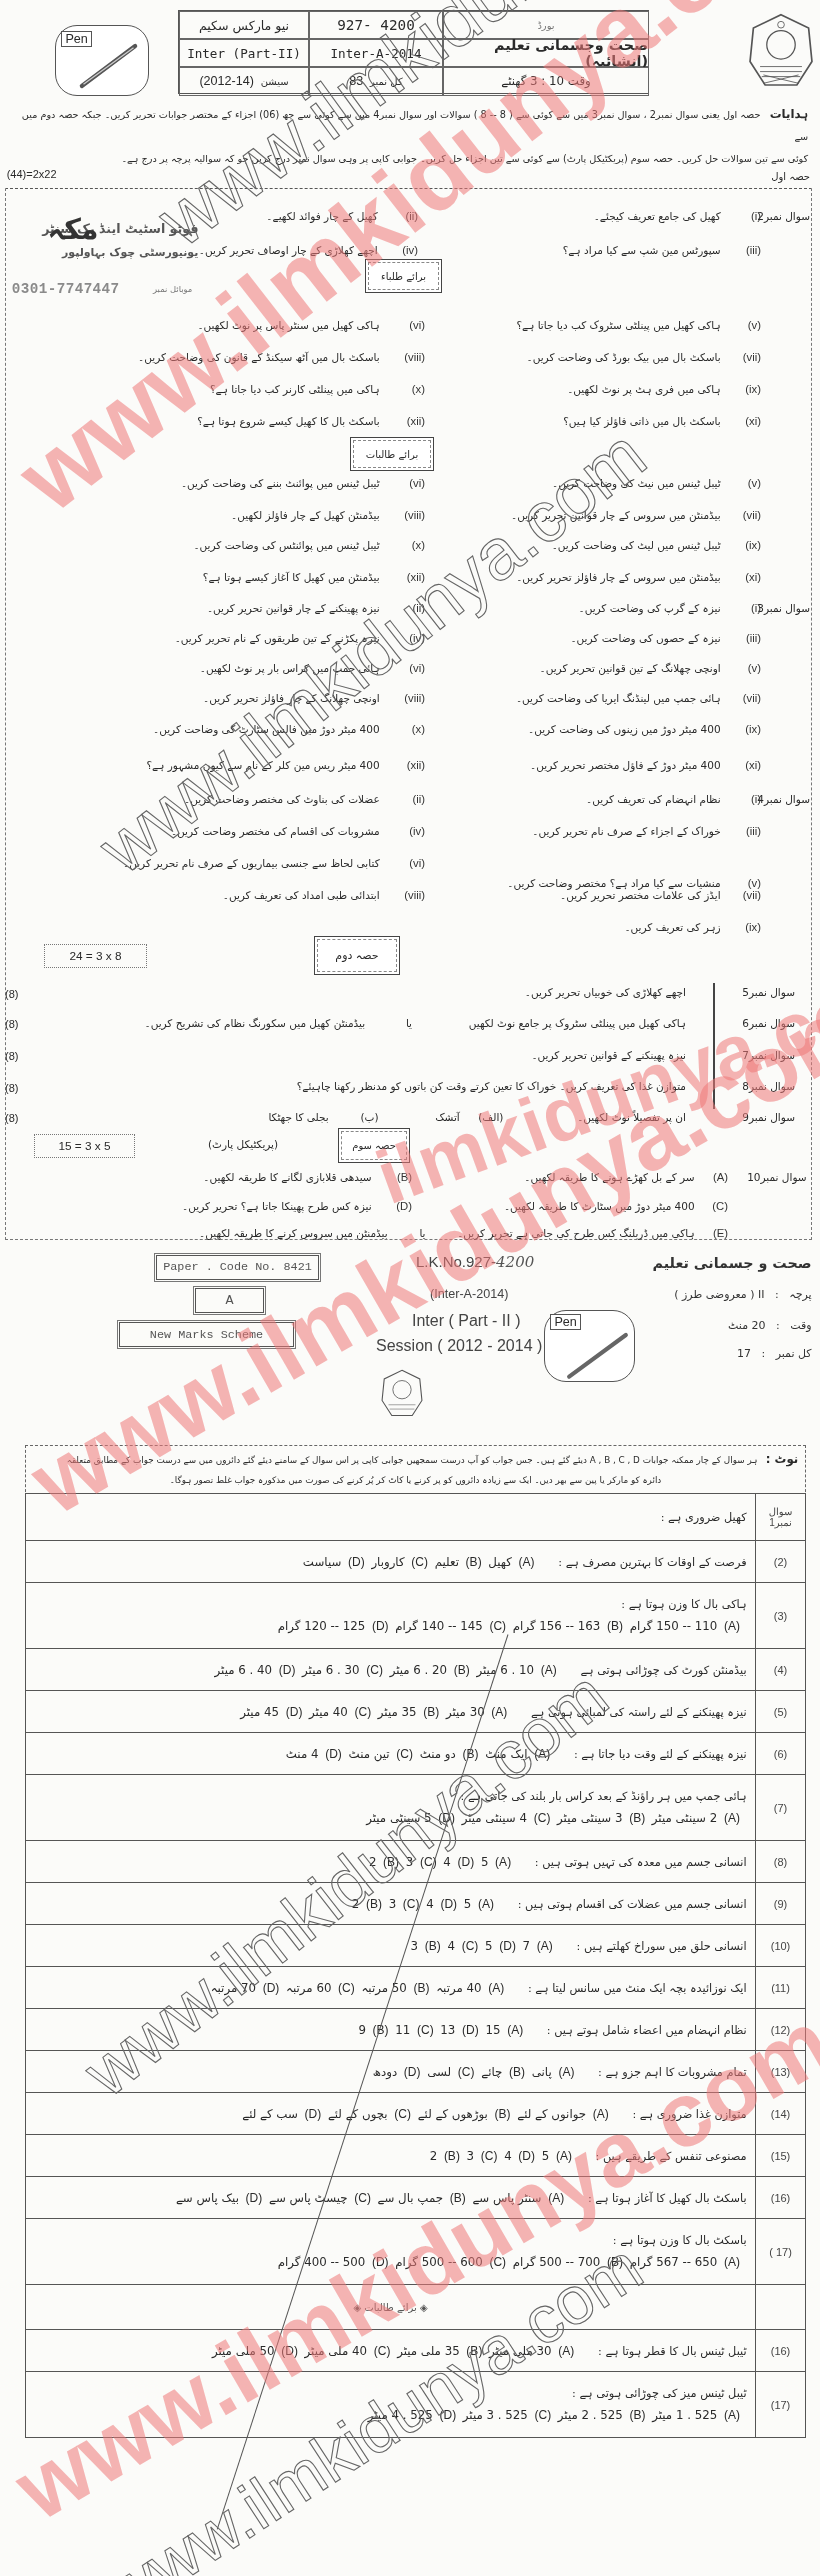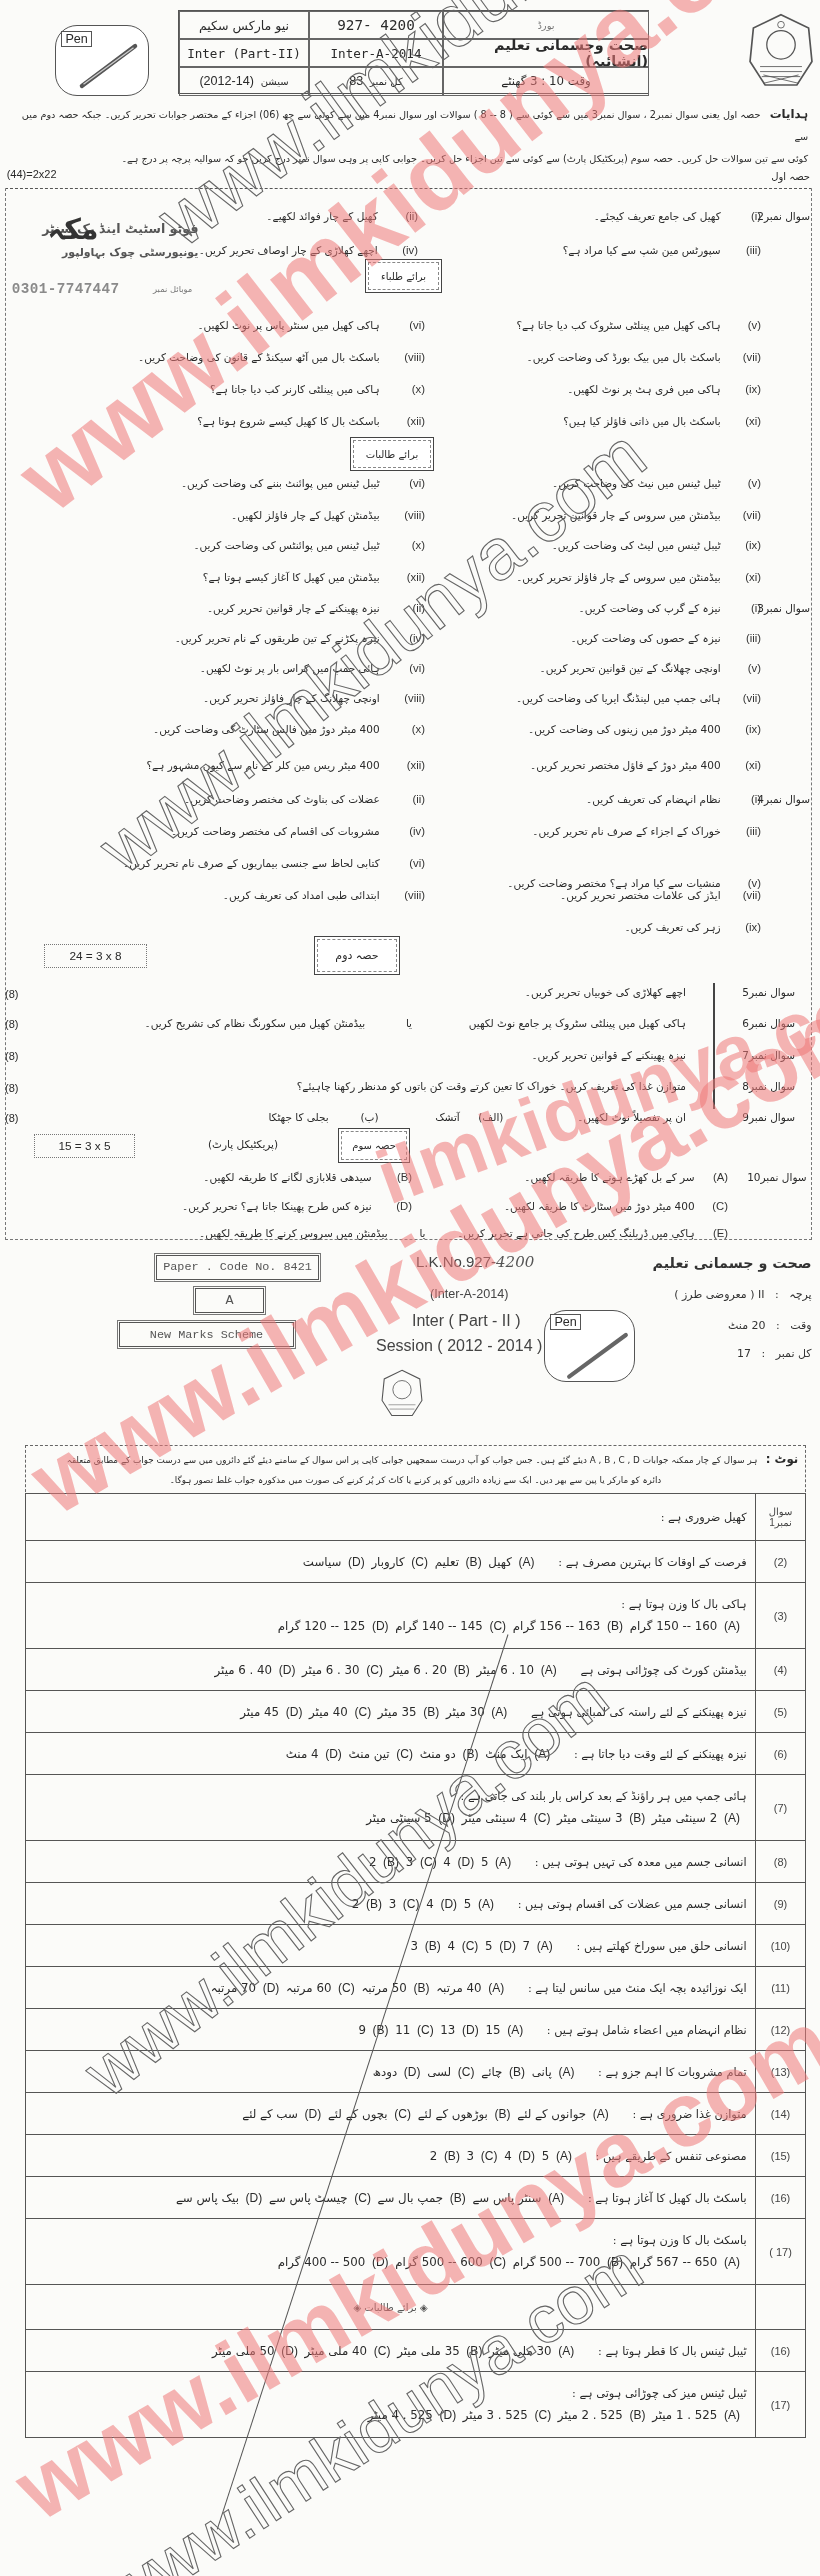--- a/index.html
+++ b/index.html
@@ -284,21 +284,21 @@
           </td>
           <td class="mcq-num ur" style="font-size: 10px;">سوال نمبر1</td>
         </tr>
         <tr>
           <td class="mcq-body" style="height: 42px;"><div class="mcq-q" style="display: inline;">فرصت کے اوقات کا بہترین مصرف ہے :</div><span style="display: inline-block; width: 17px;"></span><div class="opts" style="display: inline;"><span class="opt-key">(A)</span><span>کھیل</span><span class="opt-key">(B)</span><span>تعلیم</span><span class="opt-key">(C)</span><span>کاروبار</span><span class="opt-key">(D)</span><span>سیاست</span></div></td>
           <td class="mcq-num"><span>(2)</span></td>
         </tr>
         <tr>
           <td class="mcq-body" style="height: 66px;">
             <div class="mcq-q">ہاکی بال کا وزن ہوتا ہے :</div>
-            <div class="opts" style="margin-top: 8.4px;"><span class="opt-key">(A)</span><span>150 -- 160 گرام</span><span class="opt-key">(B)</span><span>156 -- 163 گرام</span><span class="opt-key">(C)</span><span>140 -- 145 گرام</span><span class="opt-key">(D)</span><span>120 -- 125 گرام</span></div>
+            <div class="opts" style="margin-top: 8.4px;"><span class="opt-key">(A)</span><span>150 -- 110 گرام</span><span class="opt-key">(B)</span><span>156 -- 163 گرام</span><span class="opt-key">(C)</span><span>140 -- 145 گرام</span><span class="opt-key">(D)</span><span>120 -- 125 گرام</span></div>
           </td>
           <td class="mcq-num"><span>(3)</span></td>
         </tr>
         <tr>
           <td class="mcq-body" style="height: 42px;"><div class="mcq-q" style="display: inline;">بیڈمنٹن کورٹ کی چوڑائی ہوتی ہے</div><span style="display: inline-block; width: 17px;"></span><div class="opts" style="display: inline;"><span class="opt-key">(A)</span><span>6 . 10 میٹر</span><span class="opt-key">(B)</span><span>6 . 20 میٹر</span><span class="opt-key">(C)</span><span>6 . 30 میٹر</span><span class="opt-key">(D)</span><span>6 . 40 میٹر</span></div></td>
           <td class="mcq-num"><span>(4)</span></td>
         </tr>
         <tr>
           <td class="mcq-body" style="height: 42px;"><div class="mcq-q" style="display: inline;">نیزہ پھینکنے کے لئے راستہ کی لمبائی ہوتی ہے</div><span style="display: inline-block; width: 17px;"></span><div class="opts" style="display: inline;"><span class="opt-key">(A)</span><span>30 میٹر</span><span class="opt-key">(B)</span><span>35 میٹر</span><span class="opt-key">(C)</span><span>40 میٹر</span><span class="opt-key">(D)</span><span>45 میٹر</span></div></td>
           <td class="mcq-num"><span>(5)</span></td>

